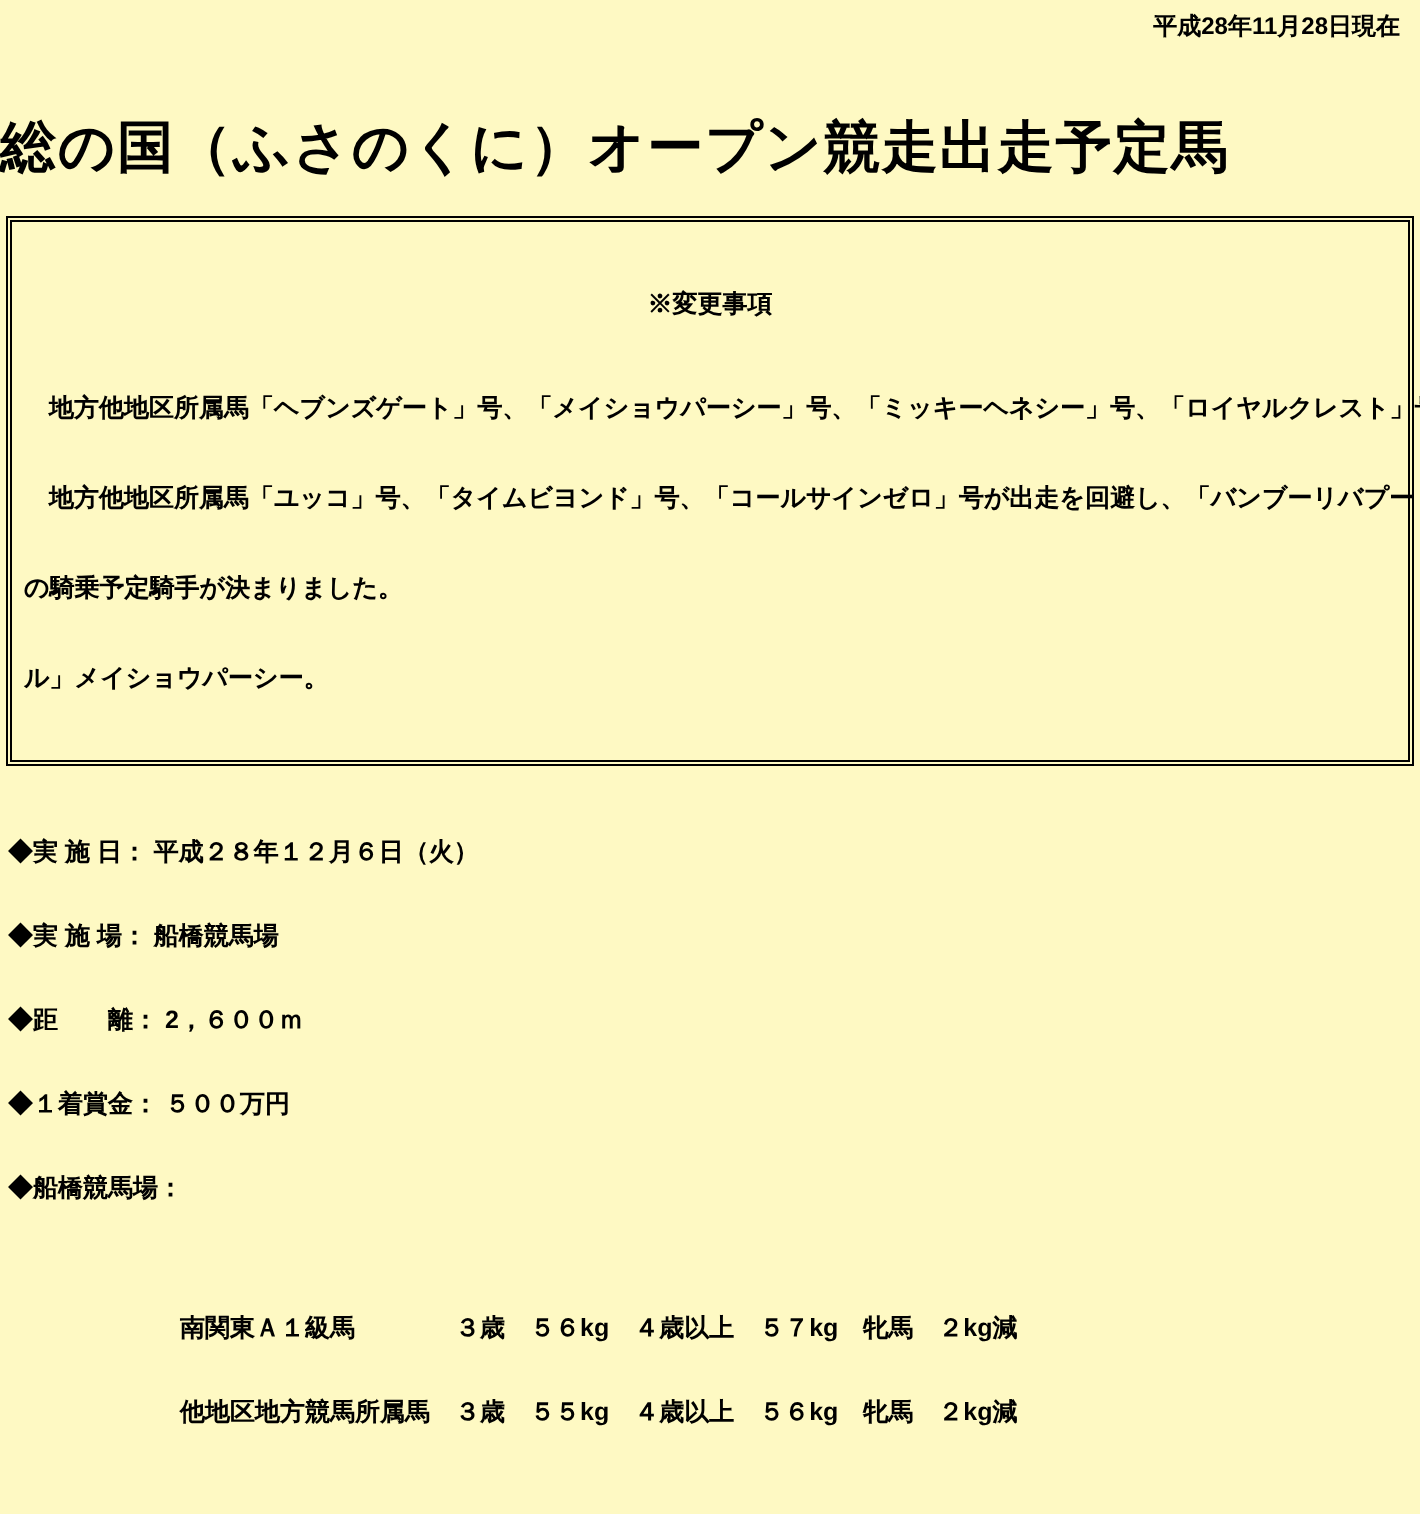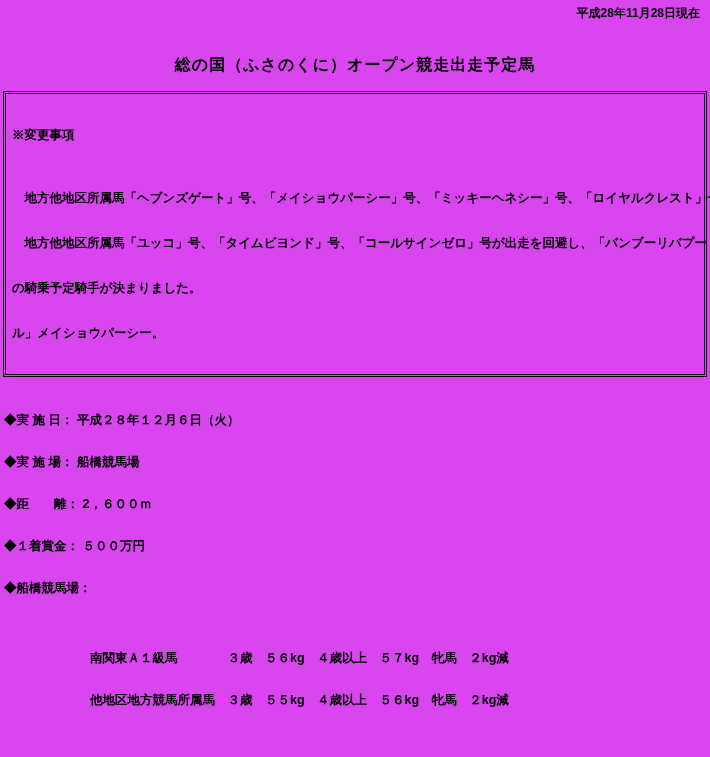--- a/index.html
+++ b/index.html
@@ -5,47 +5,47 @@
   * { box-sizing: border-box; }
   body {
     margin: 0;
     background: #ffffff;
     color: #000000;
     font-family: "Liberation Sans", sans-serif;
   }
   .page {
     width: 710px;
     height: 757px;
-    background: #d946ef;
+    background: #fef9c3;
     overflow: hidden;
     position: relative;
   }
   .date-note {
     text-align: right;
     font-size: 12px;
     font-weight: 600;
     padding: 5px 10px 0 0;
   }
   .title {
-    text-align: center;
-    font-size: 16px;
+    text-align: left;
+    font-size: 28px;
     font-weight: bold;
     margin: 33px 0 0 0;
     letter-spacing: 1px;
   }
   .change-box {
     margin: 15px 3px 0 3px;
     border: 3px double #000;
     padding: 4px 6px 3px 6px;
     font-size: 12.5px;
     font-weight: 600;
     line-height: 15px;
     white-space: pre;
   }
-  .cb-head { margin-bottom: 18px; }
+  .cb-head { margin-bottom: 7px; text-align: center; }
   .details {
     margin: 8px 0 0 4px;
     font-size: 12.5px;
     font-weight: 600;
     line-height: 14px;
     white-space: pre;
   }
   .weight-block { margin-left: 86px; }
 </style>
 </head>

